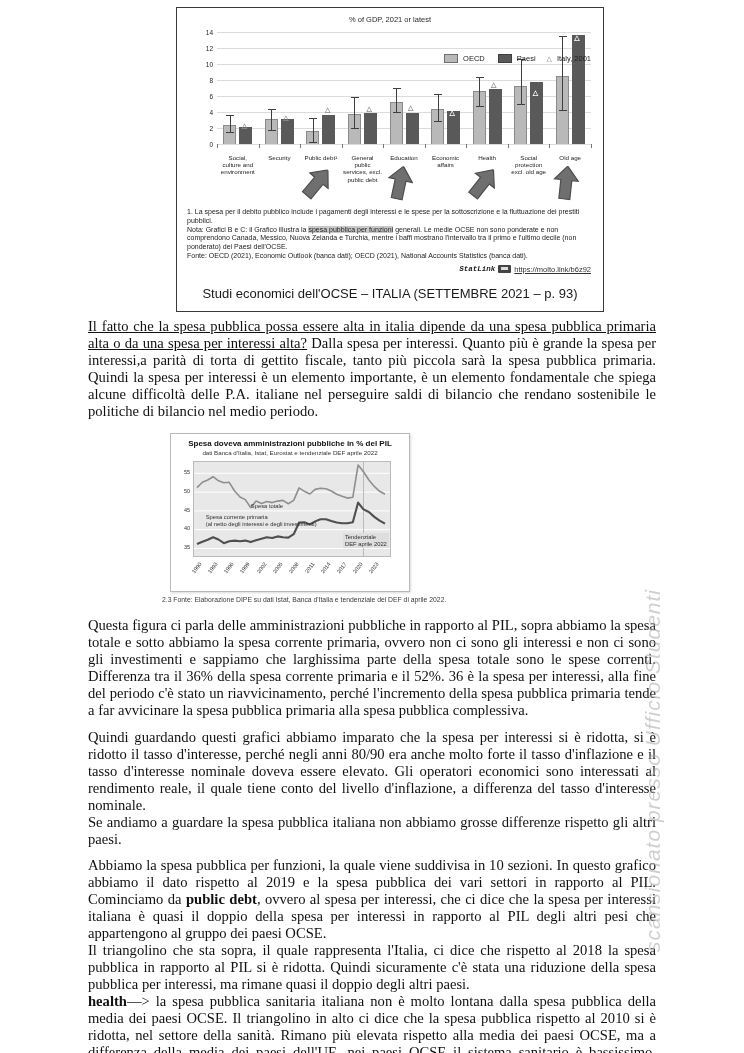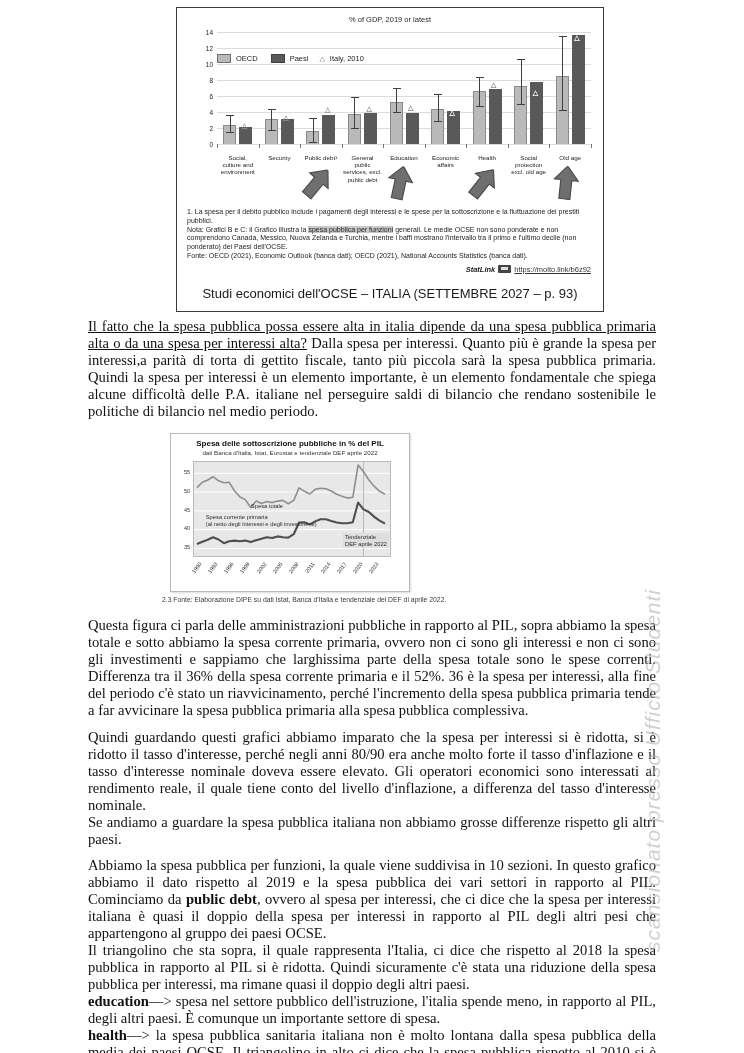--- a/index.html
+++ b/index.html
@@ -16,30 +16,30 @@
   .f1-sub{text-align:center;font-size:7.5px;color:#2a2a2a;margin-top:1px;}
   .b-chart{position:relative;height:178px;margin:4px 14px 0 14px;}
   .b-plot{position:absolute;left:26px;top:4px;border-bottom:1px solid #777;}
   .b-grid{position:absolute;left:0;right:0;height:1px;background:#dcdcdc;}
   .b-ylab{position:absolute;left:-16px;width:12px;text-align:right;font-size:6.5px;line-height:7px;color:#222;}
   .b-bar{position:absolute;box-sizing:border-box;}
   .b-wl{position:absolute;width:1px;background:#3f3f3f;}
   .b-wc{position:absolute;width:8px;height:1px;background:#3f3f3f;}
   .b-mk{position:absolute;font-size:7px;line-height:8px;font-weight:bold;}
   .b-xt{position:absolute;bottom:-4px;width:1px;height:4px;background:#777;}
-  .b-leg{position:absolute;top:22px;left:0;right:0;display:flex;justify-content:flex-start;gap:5px;align-items:center;font-size:7.5px;color:#222;}
+  .b-leg{position:absolute;top:22px;left:0;right:0;display:flex;justify-content:flex-end;gap:5px;align-items:center;font-size:7.5px;color:#222;}
   .b-sw{width:12px;height:7px;border:0.5px solid #6e6e6e;display:inline-block;}
   .b-tri{font-size:7px;color:#777;margin-left:6px;}
   .b-cats{position:absolute;left:26px;top:124px;height:54px;}
   .b-cat{position:absolute;top:2px;text-align:center;font-size:6.2px;line-height:7.2px;white-space:pre-line;color:#1c1c1c;}
   .b-arrow{position:absolute;top:14px;width:26px;height:34px;}
   .f1-notes{margin:2px 10px 0 10px;font-size:7px;line-height:8.8px;color:#222;text-align:left;}
   .hl{background:#c8c8c8;}
   .f1-statlink{margin:4px 12px 0 0;text-align:right;font-size:7.5px;color:#222;display:flex;justify-content:flex-end;align-items:center;gap:3px;}
-  .sl-label{font-style:italic;font-weight:bold;font-family:Liberation Sans, sans-serif;}
+  .sl-label{font-style:italic;font-weight:bold;font-family:Liberation Mono, monospace;}
   .sl-icon{display:inline-block;width:13px;height:8px;background:#444;border-radius:1px;position:relative;}
   .sl-icon::after{content:"";position:absolute;left:3px;top:2px;width:7px;height:3px;background:#ddd;}
   .sl-url{color:#333;text-decoration:underline;cursor:pointer;}
   .f1-caption{text-align:center;font-size:13px;color:#1a1a1a;margin:12px 4px 10px 4px;}
   
   .textcol{padding:0 88px;font-size:14.6px;line-height:17px;text-align:justify;}
   .para{margin:0;}
   
   .fig2wrap{margin:13px 0 0 170px;width:256px;font-family:"Liberation Sans", sans-serif;}
   .fig2{width:240px;border:1px solid #b9b9b9;background:#fff;box-sizing:border-box;padding:5px 4px 2px 4px;box-shadow:1px 1px 2px rgba(0,0,0,.15);}
@@ -56,21 +56,21 @@
   .watermark{
     position:absolute;left:641px;top:952px;transform:rotate(-90deg);transform-origin:0 0;
     font-family:"Liberation Sans", sans-serif;font-style:italic;font-size:21px;letter-spacing:1px;
     color:#a9a9a9;opacity:.55;white-space:nowrap;pointer-events:none;
   }
 </style>
 </head>
 <body>
 
 <div class="fig1">
-  <div class="f1-sub">% of GDP, 2019 or latest</div>
+  <div class="f1-sub">% of GDP, 2021 or latest</div>
   <div class="b-chart" id="barchart">
       <div class="b-plot" style="width:374px;height:112px">
         <div class="b-grid" style="top:112px"></div>
         <div class="b-ylab" style="top:108.5px">0</div>
         <div class="b-grid" style="top:96px"></div>
         <div class="b-ylab" style="top:92.5px">2</div>
         <div class="b-grid" style="top:80px"></div>
         <div class="b-ylab" style="top:76.5px">4</div>
         <div class="b-grid" style="top:64px"></div>
         <div class="b-ylab" style="top:60.5px">6</div>
@@ -145,21 +145,21 @@
         <div class="b-wc" style="left:341.7px;top:77.6px"></div>
         <div class="b-mk" style="left:357.2px;top:2.4px;color:#ffffff">△</div>
         <div class="b-xt" style="left:332.4px"></div>
         <div class="b-xt" style="left:374px"></div>
         <div class="b-leg">
           <span class="b-sw" style="background:#b9b9b9"></span>
           <span>OECD</span>
           <span class="b-sw" style="background:#595959;border-color:#3f3f3f;margin-left:8px"></span>
           <span>Paesi</span>
           <span class="b-tri">△</span>
-          <span>Italy, 2010</span>
+          <span>Italy, 2001</span>
         </div>
       </div>
       <div class="b-cats" style="width:374px">
         <div class="b-cat" style="left:0.0px;width:41.6px">Social,
 culture and
 environment</div>
         <div class="b-cat" style="left:41.6px;width:41.6px">Security</div>
         <div class="b-cat" style="left:83.1px;width:41.6px">Public debt¹</div>
         <div class="b-cat" style="left:124.7px;width:41.6px">General
 public
@@ -190,30 +190,30 @@
   <div class="f1-notes">
     <div>1. La spesa per il debito pubblico include i pagamenti degli interessi e le spese per la sottoscrizione e la fluttuazione dei prestiti pubblici.</div>
     <div><span>Nota: Grafici B e C: il Grafico illustra la </span><span class="hl">spesa pubblica per funzioni</span><span> generali. Le medie OCSE non sono ponderate e non comprendono Canada, Messico, Nuova Zelanda e Turchia, mentre i baffi mostrano l'intervallo tra il primo e l'ultimo decile (non ponderato) dei Paesi dell'OCSE.</span></div>
     <div>Fonte: OECD (2021), Economic Outlook (banca dati); OECD (2021), National Accounts Statistics (banca dati).</div>
   </div>
   <div class="f1-statlink">
     <span class="sl-label">StatLink</span>
     <span class="sl-icon"></span>
     <a class="sl-url">https://molto.link/b6z92</a>
   </div>
-  <div class="f1-caption">Studi economici dell'OCSE – ITALIA (SETTEMBRE 2027 – p. 93)</div>
+  <div class="f1-caption">Studi economici dell'OCSE – ITALIA (SETTEMBRE 2021 – p. 93)</div>
 </div>
 
 <div class="textcol" id="body-before">
     <div class="para" style="margin-top: 6px;"><span style="text-decoration: underline;">Il fatto che la spesa pubblica possa essere alta in italia dipende da una spesa pubblica primaria alta o da una spesa per interessi alta?</span><span> Dalla spesa per interessi. Quanto più è grande la spesa per interessi,a parità di torta di gettito fiscale, tanto più piccola sarà la spesa pubblica primaria. Quindi la spesa per interessi è un elemento importante, è un elemento fondamentale che spiega alcune difficoltà delle P.A. italiane nel perseguire saldi di bilancio che rendano sostenibile le politiche di bilancio nel medio periodo.</span></div>
   </div>
 
 <div class="fig2wrap">
   <div class="fig2">
-    <div class="f2-title">Spesa  delle sottoscrizione pubbliche in % del PIL</div>
+    <div class="f2-title">Spesa  doveva amministrazioni pubbliche in % del PIL</div>
     <div class="f2-sub">dati Banca d'Italia, Istat, Eurostat e tendenziale  DEF aprile 2022</div>
     <div class="l-chart" id="linechart">
         <div class="l-plot" style="width:196px;height:94px">
           <svg width="196" height="94" style="background:#e8e8e8;display:block">
             <line x1="0" x2="196" y1="86.5" y2="86.5" stroke="#ffffff" stroke-width="1"></line>
             <line x1="0" x2="196" y1="67.7" y2="67.7" stroke="#ffffff" stroke-width="1"></line>
             <line x1="0" x2="196" y1="48.9" y2="48.9" stroke="#ffffff" stroke-width="1"></line>
             <line x1="0" x2="196" y1="30.1" y2="30.1" stroke="#ffffff" stroke-width="1"></line>
             <line x1="0" x2="196" y1="11.3" y2="11.3" stroke="#ffffff" stroke-width="1"></line>
             <line x1="169.5" x2="169.5" y1="0" y2="94" stroke="#adadad" stroke-width="0.8"></line>
@@ -247,17 +247,16 @@
   </div>
   <div class="f2-cap">2.3 Fonte: Elaborazione DIPE su dati Istat, Banca d'Italia e tendenziale del DEF di aprile 2022.</div>
 </div>
 
 <div class="textcol" id="body-after">
     <div class="para" style="margin-top: 14px;"><span>Questa figura ci parla delle amministrazioni pubbliche in rapporto al PIL, sopra abbiamo la spesa totale e sotto abbiamo la spesa corrente primaria, ovvero non ci sono gli interessi e non ci sono gli investimenti e sappiamo che larghissima parte della spesa totale sono le spese correnti. Differenza tra il 36% della spesa corrente primaria e il 52%. 36 è la spesa per interessi, alla fine del periodo c'è stato un riavvicinamento, perché l'incremento della spesa pubblica primaria tende a far avvicinare la spesa pubblica primaria alla spesa pubblica complessiva.</span></div>
     <div class="para" style="margin-top: 10px;"><span>Quindi guardando questi grafici abbiamo imparato che la spesa per interessi si è ridotta, si è ridotto il tasso d'interesse, perché negli anni 80/90 era anche molto forte il tasso d'inflazione e il tasso d'interesse nominale doveva essere elevato. Gli operatori economici sono interessati al rendimento reale, il quale tiene conto del livello d'inflazione, a differenza del tasso d'interesse nominale.</span></div>
     <div class="para" style="margin-top: 0px;"><span>Se andiamo a guardare la spesa pubblica italiana non abbiamo grosse differenze rispetto gli altri paesi.</span></div>
     <div class="para" style="margin-top: 9px;"><span>Abbiamo la spesa pubblica per funzioni, la quale viene suddivisa in 10 sezioni. In questo grafico abbiamo il dato rispetto al 2019 e la spesa pubblica dei vari settori in rapporto al PIL. Cominciamo da </span><span style="font-weight: bold;">public debt</span><span>, ovvero al spesa per interessi, che ci dice che la spesa per interessi italiana è quasi il doppio della spesa per interessi in rapporto al PIL degli altri pesi che appartengono al gruppo dei paesi OCSE.</span></div>
     <div class="para" style="margin-top: 0px;"><span>Il triangolino che sta sopra, il quale rappresenta l'Italia, ci dice che rispetto al 2018 la spesa pubblica  in rapporto al PIL si è ridotta. Quindi sicuramente c'è stata una riduzione della spesa pubblica per interessi, ma rimane quasi il doppio degli altri paesi.</span></div>
-    <div class="para" style="margin-top: 0px;"><span style="font-weight: bold;">education</span><span>—&gt; spesa nel settore pubblico dell'istruzione, l'italia spende meno, in rapporto al PIL, degli altri paesi. È comunque un importante settore di spesa.</span></div>
     <div class="para" style="margin-top: 0px;"><span style="font-weight: bold;">health</span><span>—&gt; la spesa pubblica sanitaria italiana non è molto lontana dalla spesa pubblica della media dei paesi OCSE. Il triangolino in alto ci dice che la spesa pubblica rispetto al 2010 si è ridotta, nel settore della sanità. Rimano più elevata rispetto alla media dei paesi OCSE, ma a differenza della media dei paesi dell'UE, nei paesi OCSE il sistema sanitario è bassissimo. Quindi se andassimo a vedere ilm peso del sistema sanitario</span></div>
   </div>
 
 <div class="watermark">scansionato presso Ufficio Studenti</div>
 
 </body></html>

